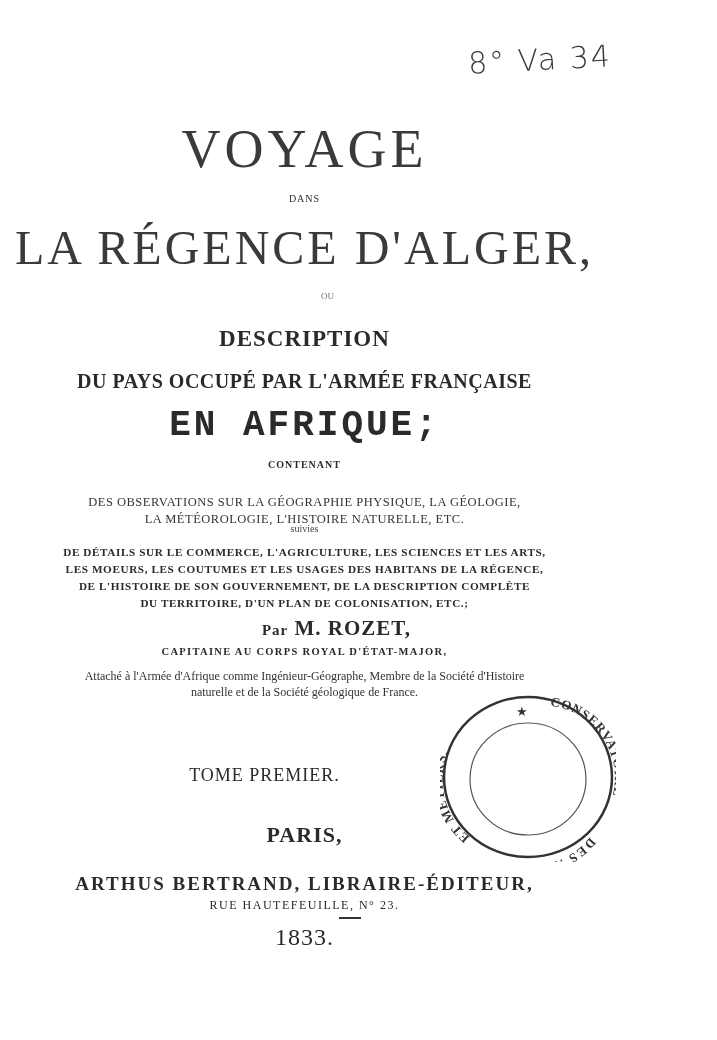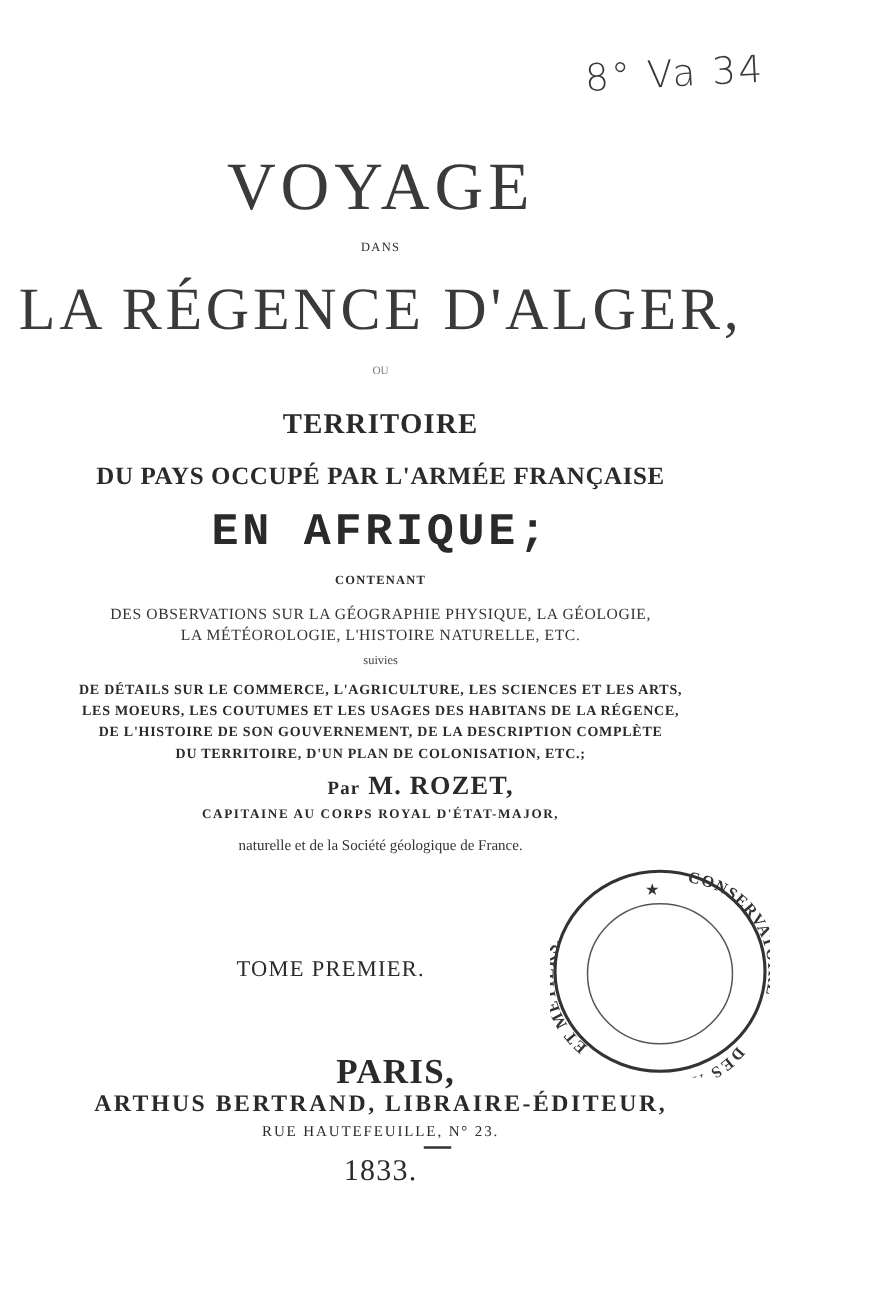--- a/index.html
+++ b/index.html
@@ -5,52 +5,52 @@
   html, body { margin: 0; padding: 0; background: #ffffff; }
   body { width: 717px; height: 1040px; position: relative; overflow: hidden;
          font-family: "Liberation Serif", "DejaVu Serif", serif; color: #2a2a2a; }
   .abs { position: absolute; left: 0; width: 609px; text-align: center; white-space: nowrap; }
   .shelfmark { position: absolute; left: 468px; top: 42px; font-family: "DejaVu Sans", sans-serif;
                font-size: 30px; color: #3a3a3a; letter-spacing: 2px; font-weight: 300;
                transform: rotate(-3deg); }
   .title1 { top: 118px; font-size: 54px; letter-spacing: 4px; color: #3a3a3a; font-weight: normal; }
   .dans { top: 193px; font-size: 10px; letter-spacing: 1px; }
   .title2 { top: 220px; font-size: 48px; letter-spacing: 3px; color: #3a3a3a; }
-  .ou { top: 291px; font-size: 9px; color: #777; }
+  .ou { top: 291px; font-size: 9px; color: #777; padding-left: 23px; }
   .desc { top: 326px; font-size: 23px; font-weight: bold; letter-spacing: 1px; }
   .pays { top: 370px; font-size: 20px; font-weight: bold; letter-spacing: 0.5px; }
   .afrique { top: 405px; font-size: 36px; font-weight: bold; letter-spacing: 3px; font-family: Liberation Mono, monospace; }
   .contenant { top: 459px; font-size: 10px; font-weight: bold; letter-spacing: 1px; }
-  .obs { top: 483px; font-size: 12.5px; letter-spacing: 0.5px; line-height: 17px; color: #333; }
+  .obs { top: 494px; font-size: 12.5px; letter-spacing: 0.5px; line-height: 17px; color: #333; }
   .suivies { top: 523px; font-size: 10px; color: #444; }
   .details { top: 544px; font-size: 11.2px; font-weight: bold; letter-spacing: 0.6px; line-height: 17px; }
   .par { top: 616px; font-size: 21px; font-weight: bold; letter-spacing: 1px; padding-left: 32px; }
   .par .small { font-size: 15px; }
   .capitaine { top: 646px; font-size: 10.5px; font-weight: bold; letter-spacing: 1.3px; }
   .attache { top: 668px; font-size: 12px; line-height: 16px; color: #333; }
   .tome { top: 765px; font-size: 18px; letter-spacing: 1px; left: -40px; }
-  .paris { top: 842px; font-size: 28px; font-weight: bold; letter-spacing: 1px; margin-left: 12px; }
+  .paris { top: 822px; font-size: 22px; font-weight: bold; letter-spacing: 1px; }
   .arthus { top: 873px; font-size: 19px; font-weight: bold; letter-spacing: 2px; }
   .rue { top: 898px; font-size: 12px; letter-spacing: 1.5px; }
   .rule { position: absolute; left: 339px; top: 917px; width: 22px; height: 1.5px; background: #333; }
   .year { top: 924px; font-size: 24px; letter-spacing: 1px; }
   .stamp { position: absolute; left: 440px; top: 692px; width: 176px; height: 170px; }
   .stamp svg { width: 100%; height: 100%; }
 </style>
 </head>
 <body>
 
 <div class="shelfmark">8° Va 34</div>
 
 <div class="abs title1">VOYAGE</div>
 <div class="abs dans">DANS</div>
 <div class="abs title2">LA RÉGENCE D'ALGER,</div>
 <div class="abs ou">OU</div>
 
-<div class="abs desc">TERRITOIRE</div>
+<div class="abs desc">DESCRIPTION</div>
 <div class="abs pays">DU PAYS OCCUPÉ PAR L'ARMÉE FRANÇAISE</div>
 <div class="abs afrique">EN AFRIQUE;</div>
 
 <div class="abs contenant">CONTENANT</div>
 <div class="abs obs">
   <div>DES OBSERVATIONS SUR LA GÉOGRAPHIE PHYSIQUE, LA GÉOLOGIE,</div>
   <div>LA MÉTÉOROLOGIE, L'HISTOIRE NATURELLE, ETC.</div>
 </div>
 <div class="abs suivies">suivies</div>
 <div class="abs details">
@@ -59,20 +59,21 @@
   <div>DE L'HISTOIRE DE SON GOUVERNEMENT, DE LA DESCRIPTION COMPLÈTE</div>
   <div>DU TERRITOIRE, D'UN PLAN DE COLONISATION, ETC.;</div>
 </div>
 
 <div class="abs par">
   <span class="small">Par</span>
   <span>M. ROZET,</span>
 </div>
 <div class="abs capitaine">CAPITAINE AU CORPS ROYAL D'ÉTAT-MAJOR,</div>
 <div class="abs attache">
+  <div>Attaché à l'Armée d'Afrique comme Ingénieur-Géographe, Membre de la Société d'Histoire</div>
   <div>naturelle et de la Société géologique de France.</div>
 </div>
 
 <div class="abs tome">TOME PREMIER.</div>
 
 <div class="stamp">
   <svg viewBox="0 0 176 170">
     <ellipse cx="88" cy="85" rx="84" ry="80" fill="none" stroke="#333" stroke-width="2.5"></ellipse>
     <ellipse cx="88" cy="87" rx="58" ry="56" fill="none" stroke="#555" stroke-width="1.2"></ellipse>
     <defs>

